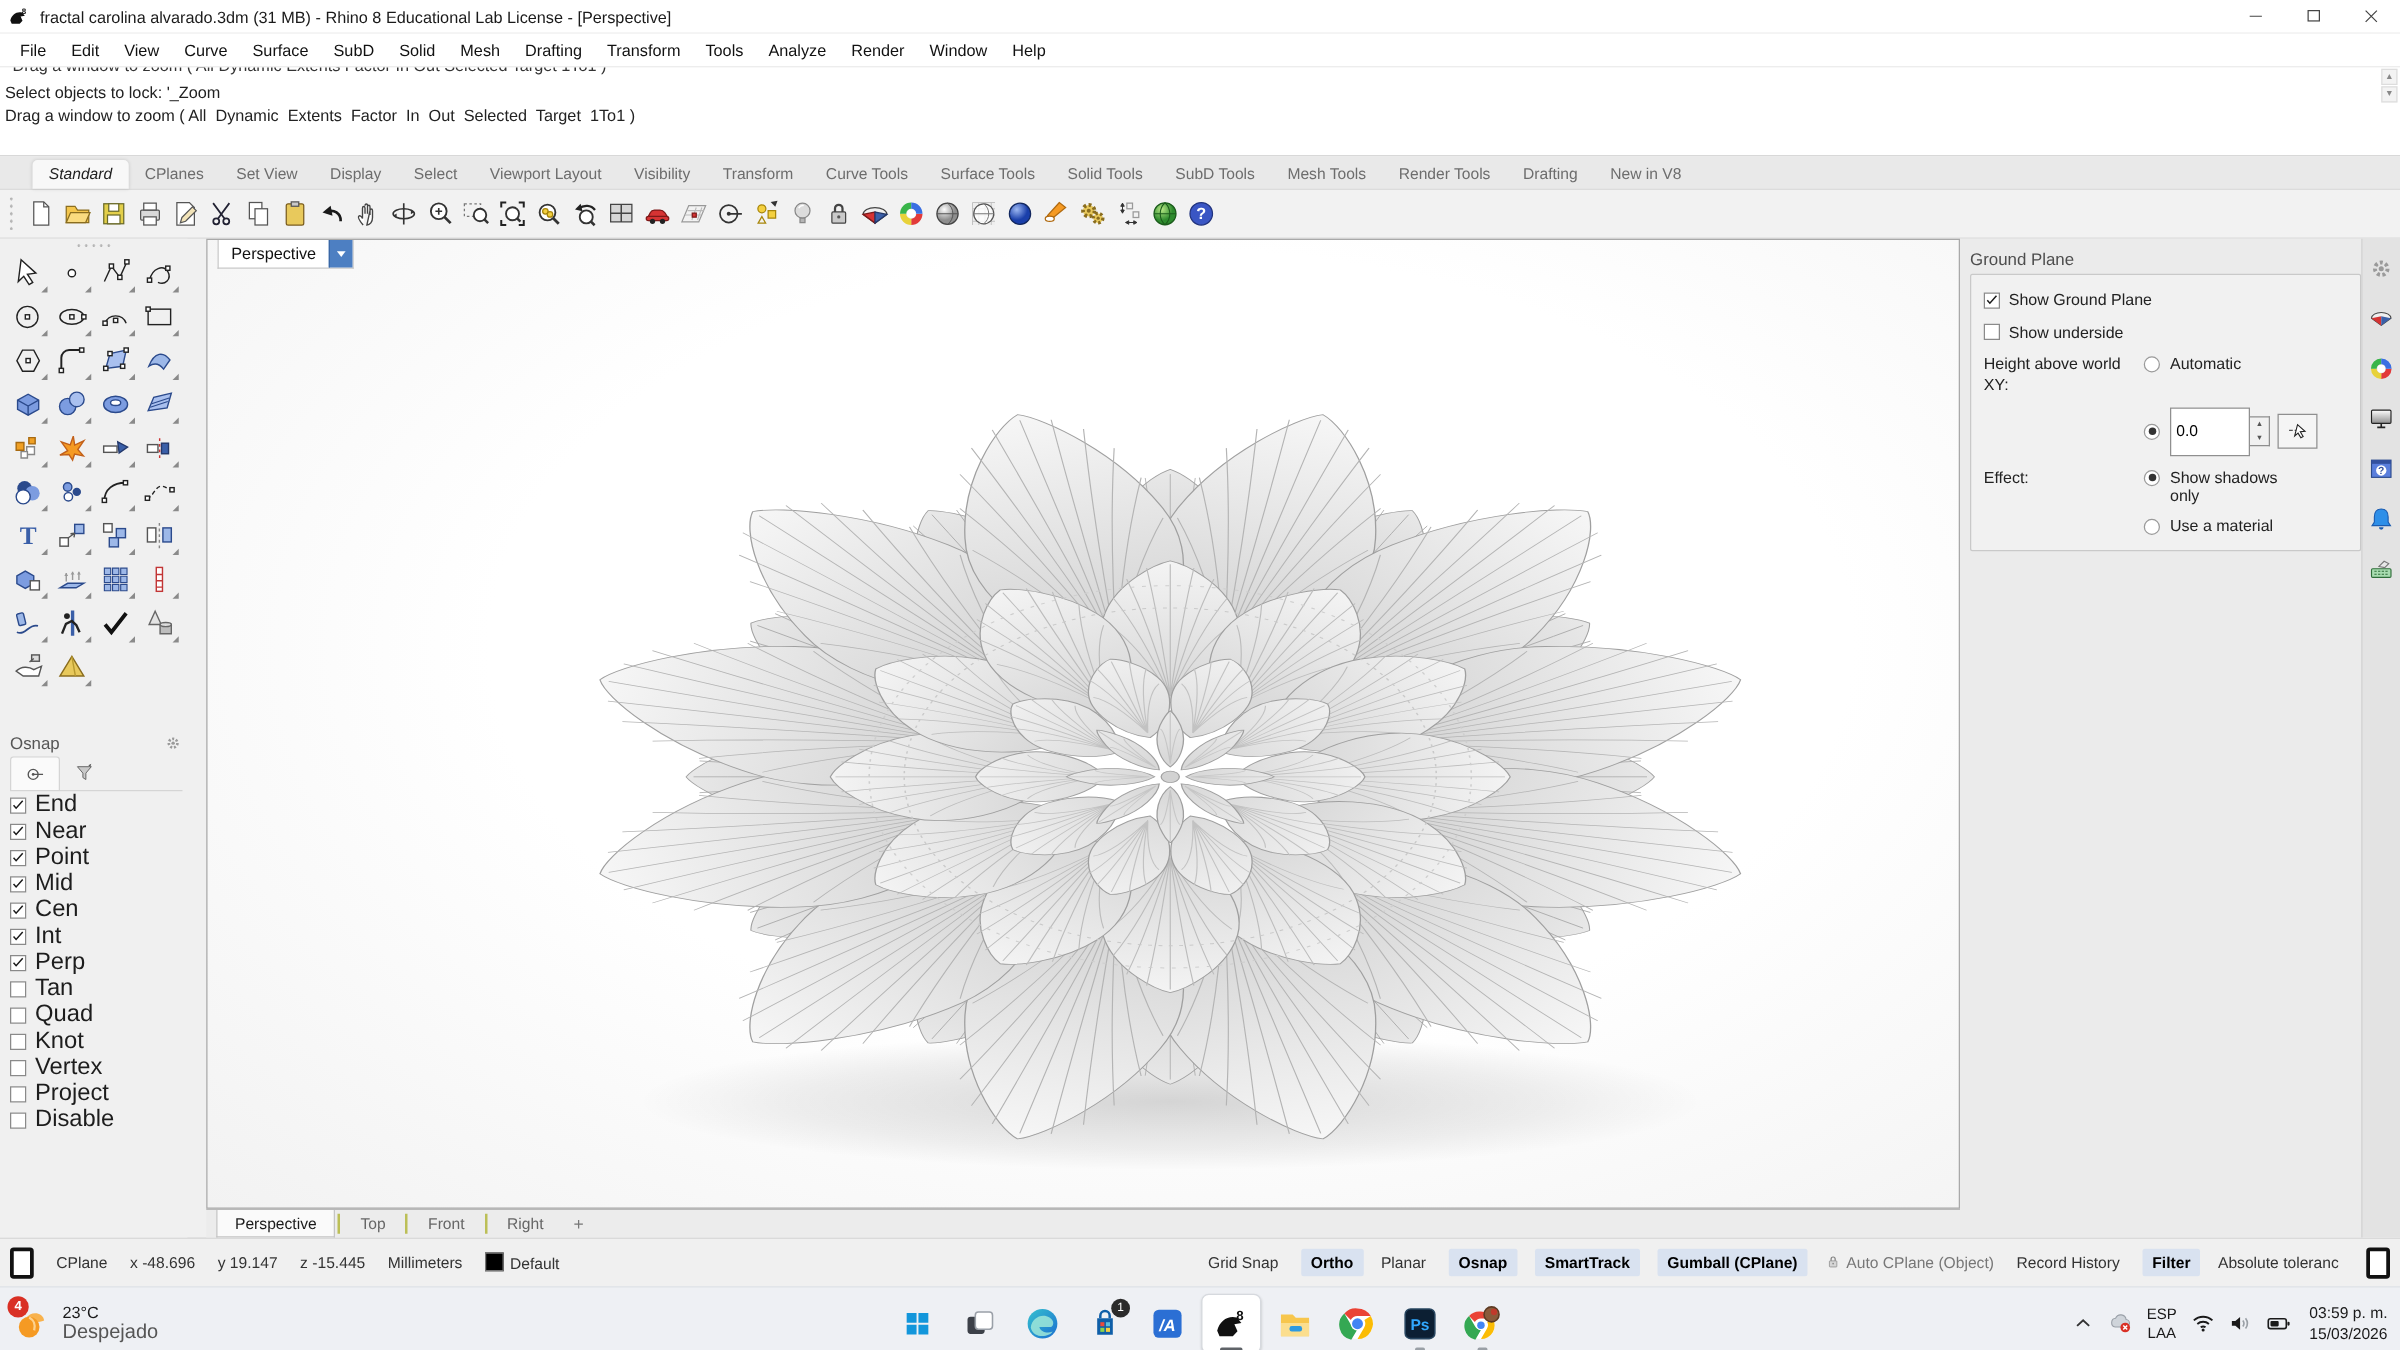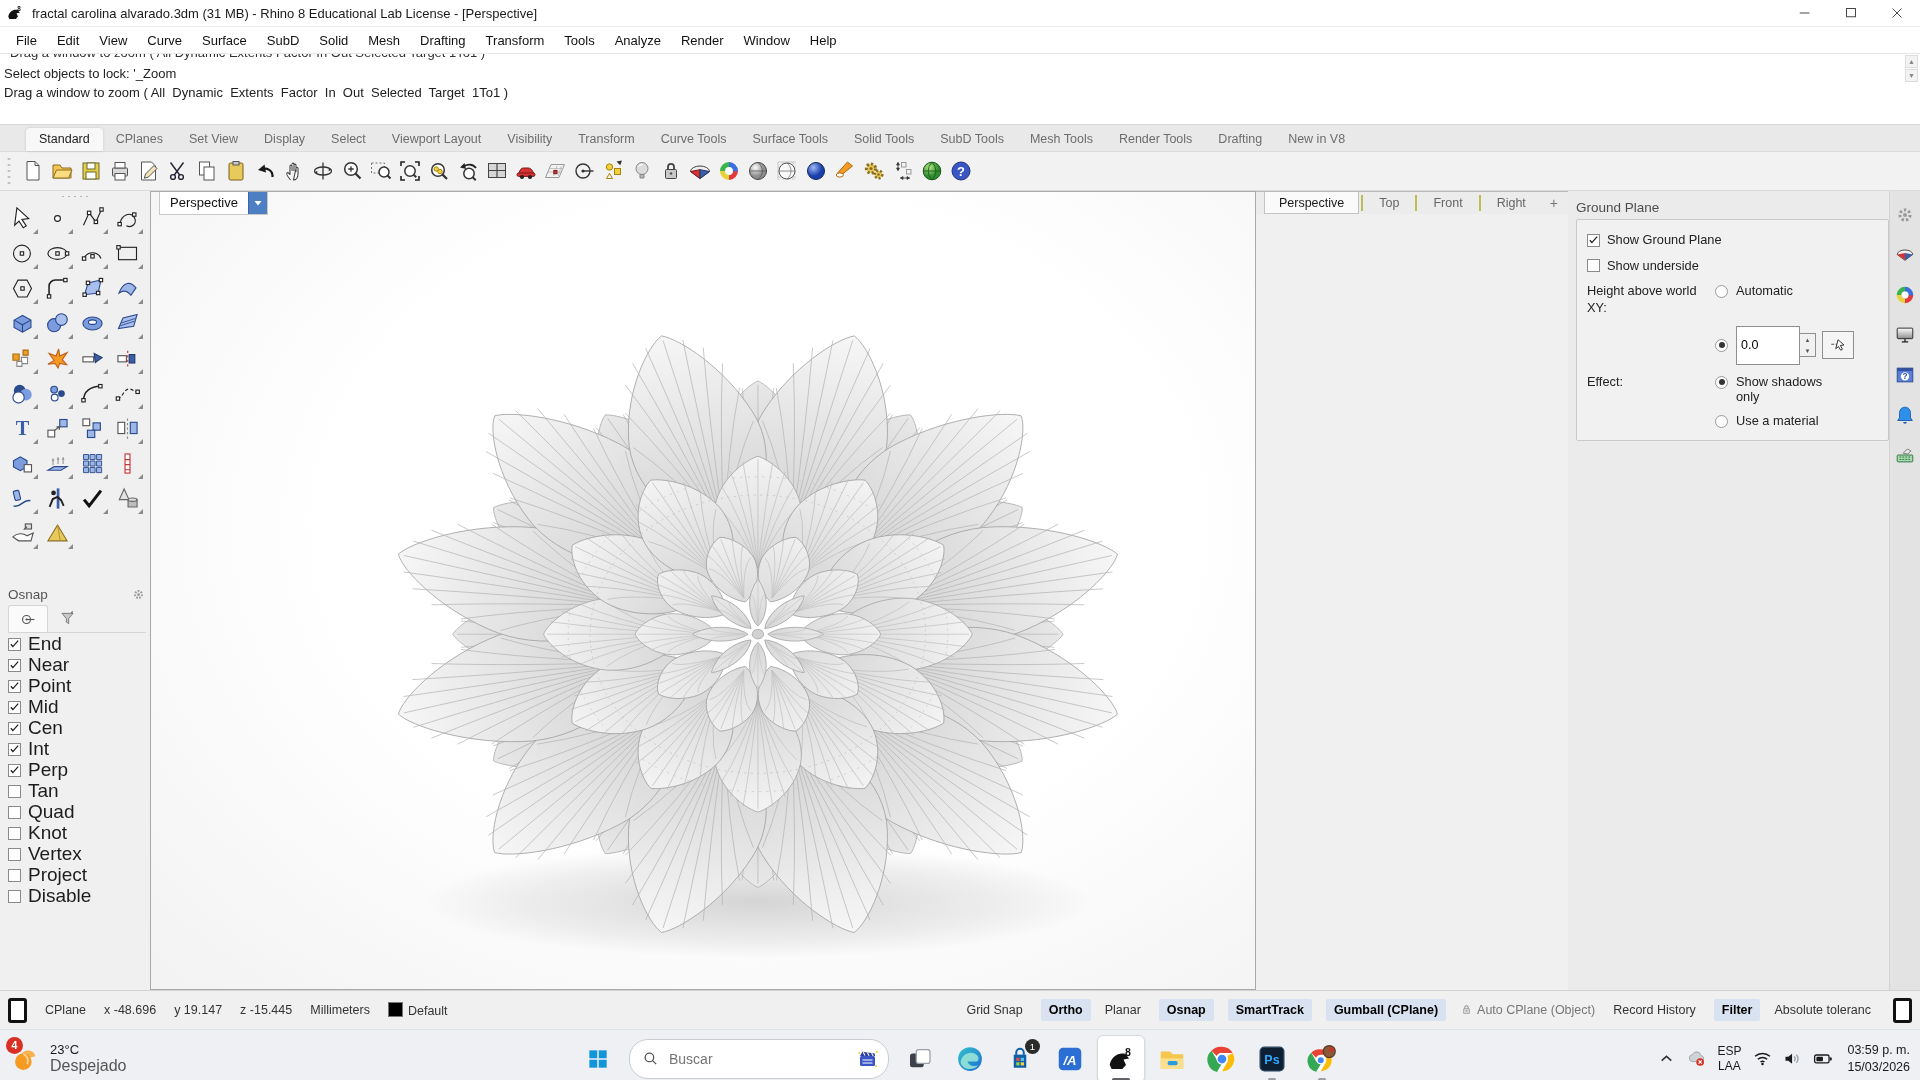--- a/index.html
+++ b/index.html
@@ -22,21 +22,21 @@
   #cmdarea{height:70px;background:#fff;position:relative;border-bottom:1px solid #d8d8d8;font-size:13px;}
   #cmdclip{height:10px;overflow:hidden;color:#333;padding-left:10px;}
   #cmdclip span{display:block;transform:translateY(-9px);}
   .cmdline{height:19px;line-height:19px;padding-left:4px;color:#222;white-space:pre;}
   #cmdprompt{height:22px;line-height:22px;padding-left:10px;font-weight:bold;color:#000;}
   #cmdscroll{position:absolute;right:2px;top:1px;width:13px;}
   #cmdscroll .sarr{width:13px;height:13px;background:#f3f3f3;border:1px solid #ddd;display:flex;align-items:center;justify-content:center;font-size:7px;color:#888;box-sizing:border-box;margin-bottom:1px;}
   
   #tabsrow{height:26px;background:#e9e9e9;display:flex;align-items:flex-end;padding-left:26px;border-bottom:1px solid #dcdcdc;}
   .ttab{padding:4px 13px 5px;font-size:12.5px;color:#6d6d6d;white-space:nowrap;}
-  .ttab.active{background:#f8f8f8;color:#222;border-radius:4px 4px 0 0;box-shadow:0 0 3px rgba(0,0,0,.15);}
+  .ttab.active{background:#f8f8f8;color:#222;border-radius:4px 4px 0 0;box-shadow:0 0 3px rgba(0,0,0,.15);font-style:italic;}
   
   #iconrow{height:38px;background:#f2f2f2;display:flex;align-items:center;border-bottom:1px solid #dadada;padding-left:6px;}
   .grip{width:6px;height:26px;margin-right:6px;background-image:radial-gradient(#b5b5b5 1px,transparent 1.2px);background-size:5px 6px;background-position:center;}
   .tbbtn{width:29px;height:30px;display:flex;align-items:center;justify-content:center;border-radius:3px;}
   
   #main{height:799px;display:flex;}
   
   #palette{width:150px;background:#f0f0f0;display:flex;flex-direction:column;align-items:center;}
   #palette .topgrip{width:30px;height:5px;margin:3px 0 2px;background-image:radial-gradient(#b5b5b5 1px,transparent 1.2px);background-size:6px 5px;}
   #palgrid{display:grid;grid-template-columns:repeat(4,35px);grid-auto-rows:35px;}
@@ -45,21 +45,21 @@
   
   #osnap{width:138px;margin-top:36px;align-self:flex-start;padding-left:8px;}
   #osnapHead{display:flex;align-items:center;justify-content:space-between;color:#555;font-size:13.5px;}
   #osnapTabs{display:flex;margin-top:3px;border-bottom:1px solid #d5d5d5;}
   .osTab{width:38px;height:26px;display:flex;align-items:center;justify-content:center;}
   .osTab.active{background:#fafafa;border:1px solid #d5d5d5;border-bottom:none;border-radius:3px 3px 0 0;}
   .osrow{display:flex;align-items:center;height:20px;margin-top:1px;}
   .cbox{width:13px;height:13px;border:1px solid #8a8a8a;background:#fff;margin-right:7px;display:flex;align-items:center;justify-content:center;box-sizing:border-box;}
   .osrow .lbl{font-size:19px;color:#1d1d1d;}
   
-  #centercol{flex:1;display:flex;min-width:0;}
+  #centercol{flex:1;display:flex;flex-direction:column;min-width:0;margin-left:15px;}
   #viewport{flex:1;position:relative;border:1px solid #a9a9a9;box-sizing:border-box;
             background:radial-gradient(ellipse at 55% 42%,#ffffff 50%,#f2f2f2 100%);}
   #vplabel{position:absolute;left:8px;top:0;display:flex;align-items:stretch;background:#fff;border:1px solid #c8c8c8;border-top:none;}
   #vplabel .txt{padding:3px 10px 4px;font-size:13px;color:#111;}
   #vpdrop{width:18px;background:#4d7fc2;display:flex;align-items:center;justify-content:center;border-left:1px solid #3a67a5;}
   #flower{position:absolute;inset:0;width:100%;height:100%;}
   
   #vtabs{height:22px;background:#ececec;border-top:1px solid #b9b9b9;display:flex;align-items:stretch;padding-left:8px;font-size:12.5px;}
   .vtab{padding:3px 14px;color:#666;display:flex;align-items:center;white-space:nowrap;}
   .vtab.active{background:#fafafa;color:#1a1a1a;border:1px solid #c4c4c4;border-top:none;}
@@ -1087,36 +1087,20 @@
       <div class="tbico">
         <svg viewBox="0 0 24 24" width="26" height="26">
           <g fill="#1296db">
             <path d="M4 4h7.3v7.3H4z"></path>
             <path d="M12.7 4H20v7.3h-7.3z"></path>
             <path d="M4 12.7h7.3V20H4z"></path>
             <path d="M12.7 12.7H20V20h-7.3z"></path>
           </g>
         </svg>
       </div>
-      <div id="searchbox">
-        <svg viewBox="0 0 24 24" width="17" height="17">
-          <circle cx="10.5" cy="10.5" r="6" fill="none" stroke="#555" stroke-width="1.8"></circle>
-          <path d="M15 15l5 5" stroke="#555" stroke-width="1.8"></path>
-        </svg>
-        <input style="margin-left: 8px;" placeholder="Buscar">
-        <svg viewBox="0 0 24 24" width="24" height="24">
-          <circle cx="3.2" cy="6" r="1.1" fill="#f4d03f"></circle>
-          <circle cx="20.8" cy="4.8" r="1.1" fill="#f4d03f"></circle>
-          <circle cx="20" cy="19" r="1" fill="#f4d03f"></circle>
-          <path d="M4 9l2.3-4.2 12.4 1.6L19 9z" fill="#2b3f9e"></path>
-          <rect x="4" y="9" width="15" height="10" rx="1.5" fill="#3a56c4"></rect>
-          <path d="M7.2 5.2l1.8 3.2M11.4 5.7l1.8 3M15.6 6.2l1.7 2.8" stroke="#fff" stroke-width="1.1"></path>
-          <path d="M6.5 13h10M6.5 16h10" stroke="#fff" stroke-width="1.2"></path>
-        </svg>
-      </div>
       <div class="tbico">
         <svg viewBox="0 0 24 24" width="30" height="30">
           <rect x="4" y="7.5" width="11" height="11" rx="2" fill="#3c4048"></rect>
           <rect x="9" y="4.5" width="11" height="11" rx="2" fill="#fff" stroke="#9aa0a8"></rect>
         </svg>
       </div>
       <div class="tbico">
         <svg viewBox="0 0 24 24" width="30" height="30">
           <defs>
             <linearGradient id="ged" x1="0" y1="0" x2="1" y2="1">

